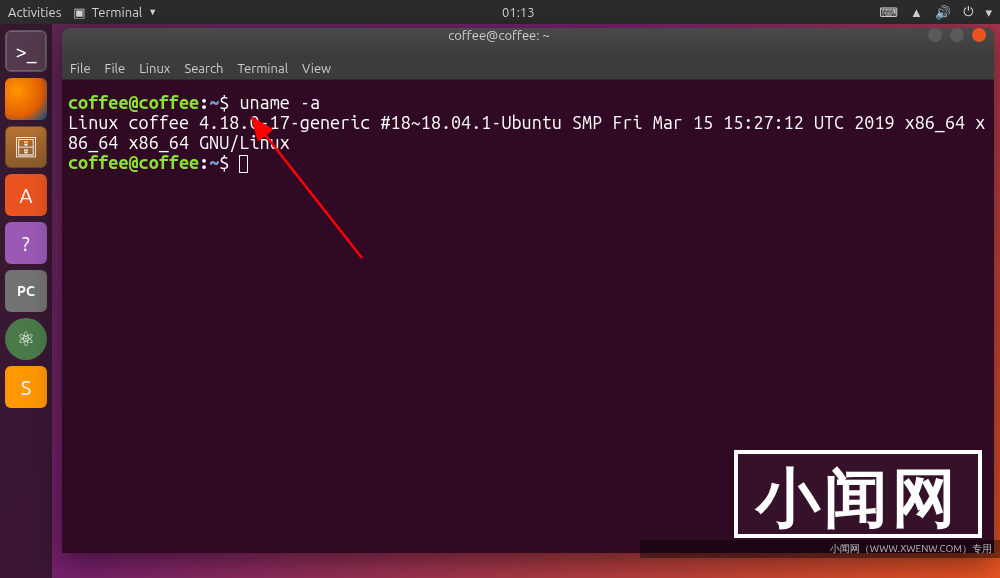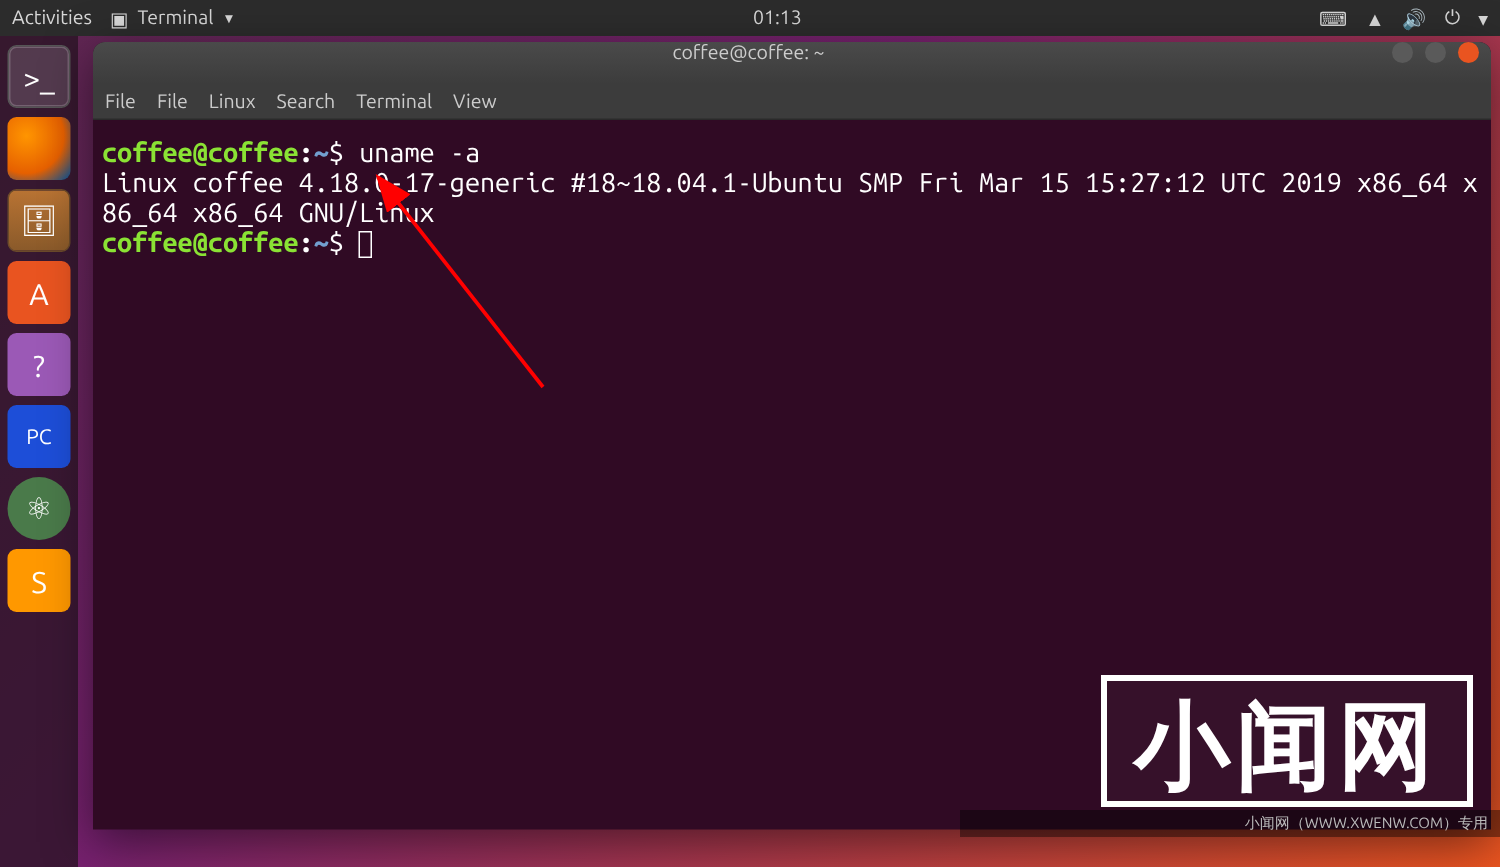--- a/index.html
+++ b/index.html
@@ -54,21 +54,21 @@
     }
     .launcher-item.active {
       background: rgba(255,255,255,0.15);
       box-shadow: inset 0 0 0 1px rgba(255,255,255,0.2);
     }
     .li-terminal { background: #2d2d2d; border: 1px solid #555; }
     .li-firefox { background: radial-gradient(circle at 30% 30%, #ff9500 0%, #e66000 60%, #00539f 100%); }
     .li-files { background: linear-gradient(180deg, #b87333 0%, #8a5a2a 100%); border: 1px solid #6b4a2a; }
     .li-software { background: #e95420; }
     .li-help { background: #9b59b6; }
-    .li-pycharm { background: #1d4ed8; color: #fff; font-size: 14px; font-weight: normal; }
+    .li-pycharm { background: #737373; color: #fff; font-size: 14px; font-weight: bold; }
     .li-atom { background: #4a7a4a; border-radius: 50%; }
     .li-sublime { background: #ff9800; }
     
     .terminal-window {
       position: absolute;
       left: 62px;
       top: 28px;
       width: 932px;
       height: 525px;
       background: #300a24;

